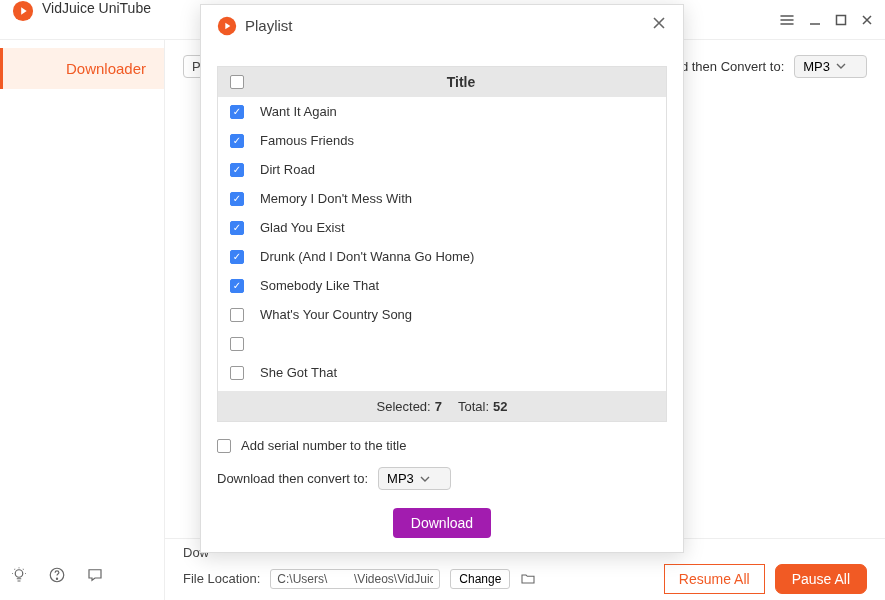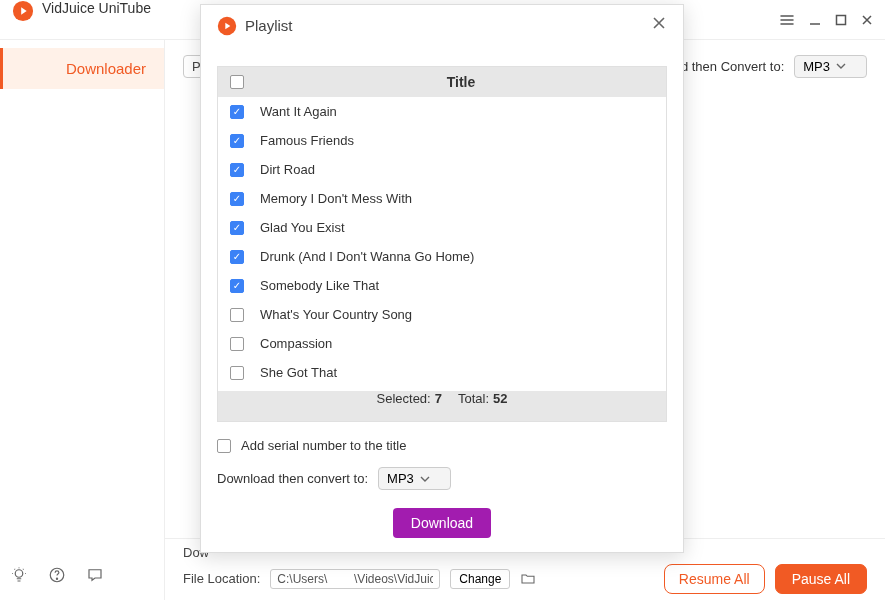--- a/index.html
+++ b/index.html
@@ -23,39 +23,39 @@
   .convert-label { margin-left:auto; font-size:13px; color:#333; }
   .mini-select { border:1px solid #ccc; border-radius:4px; padding:3px 20px 3px 8px; font-size:13px; color:#000000; background:#f4f4f4; position:relative; cursor:pointer; display:inline-flex; align-items:center; gap:6px;}
   .mini-select svg { width:10px; height:10px; }
 
   .bottombar { position:absolute; left:0; right:0; bottom:0; height:62px; border-top:1px solid #eee; padding: 6px 18px; display:flex; flex-direction:column; justify-content:center; gap:4px;}
   .bottombar .row { display:flex; align-items:center; gap:10px; font-size:13px; color:#444; }
   .bottombar .row-top { height: 14px; }
   .file-input { border:1px solid #ccc; border-radius:3px; padding:2px 6px; font-size:12px; color:#555; width:170px; background:#fff; }
   .change-btn { border:1px solid #ccc; border-radius:3px; padding:2px 8px; font-size:12px; background:#fff; cursor:pointer; }
   .folder-icon { color:#666; cursor:pointer; display:inline-flex;}
-  .resume-btn { margin-left:auto; border:1px solid #f15a24; color:#f15a24; background:#fff; border-radius:8px; padding:6px 14px; font-size:14px; cursor:pointer; }
+  .resume-btn { margin-left:auto; border:1px solid #f15a24; color:#f15a24; background:#fff; border-radius:0; padding:6px 14px; font-size:14px; cursor:pointer; }
   .pause-btn { border:1px solid #f15a24; color:#fff; background:#f15a24; border-radius:7px; padding:6px 16px; font-size:14px; cursor:pointer; }
 
   
   .modal-backdrop { position:absolute; top:4px; left:200px; width:484px; background:#fff; border:1px solid #ddd; box-shadow: 0 4px 20px rgba(0,0,0,0.15); z-index:10; padding:0; }
   .modal-header { display:flex; align-items:center; padding:10px 16px 6px 16px; }
   .modal-header .logo { width:20px; height:20px; margin-right:8px; }
   .modal-header .mtitle { font-size:15px; color:#444; flex:1; }
   .modal-header .close { cursor:pointer; color:#666; font-size:18px; }
   
   .playlist-box { margin: 24px 16px 0 16px; border:1px solid #e0e0e0; }
   .playlist-head { display:flex; align-items:center; background:#e7e7e7; height:30px; }
   .playlist-head .chk-cell { width:38px; display:flex; justify-content:center; }
   .playlist-head .title-cell { flex:1; text-align:center; font-weight:600; font-size:14px; color:#333; }
   .playlist-body { height: 294px; overflow-y:auto; position:relative; }
   .playlist-row { display:flex; align-items:center; height:29px; font-size:13px; color:#333; }
   .playlist-row .chk-cell { width:38px; display:flex; justify-content:center; }
   .playlist-row .txt-cell { flex:1; padding-left:4px; }
-  .playlist-foot { background:#e7e7e7; height:30px; display:flex; justify-content:center; font-size:13px; color:#333; gap:4px;}
+  .playlist-foot { background:#e7e7e7; height:30px; display:flex; align-items:center; justify-content:center; font-size:13px; color:#333; gap:4px;}
   .playlist-foot b { font-weight:700; }
 
   .chkbox { width:14px; height:14px; border:1px solid #999; border-radius:2px; display:inline-flex; align-items:center; justify-content:center; background:#fff; cursor:pointer; }
   .chkbox.checked { background:#3b82f6; border-color:#3b82f6; }
   .chkbox.checked::after { content:"✓"; color:#fff; font-size:10px; line-height:1; }
 
   .modal-lower { padding: 16px 16px 14px 16px; font-size:13px; color:#333; }
   .serial-row { display:flex; align-items:center; gap:10px; margin-bottom:14px; }
   .convert-row { display:flex; align-items:center; gap:10px; margin-bottom:18px; }
   .download-btn { display:block; margin: 0 auto; background:#a21caf; color:#fff; border:none; border-radius:4px; padding:7px 18px; font-size:14px; cursor:pointer; }
@@ -230,21 +230,20 @@
         <div class="playlist-row">
           <div class="chk-cell">
             <span class="chkbox"></span>
           </div>
           <div class="txt-cell">What's Your Country Song</div>
         </div>
         <div class="playlist-row">
           <div class="chk-cell">
             <span class="chkbox"></span>
           </div>
-          <div class="txt-cell">Compassion</div>
         </div>
         <div class="playlist-row">
           <div class="chk-cell">
             <span class="chkbox"></span>
           </div>
           <div class="txt-cell">She Got That</div>
         </div>
       </div>
     <div class="playlist-foot">
       <span>Selected:</span>

